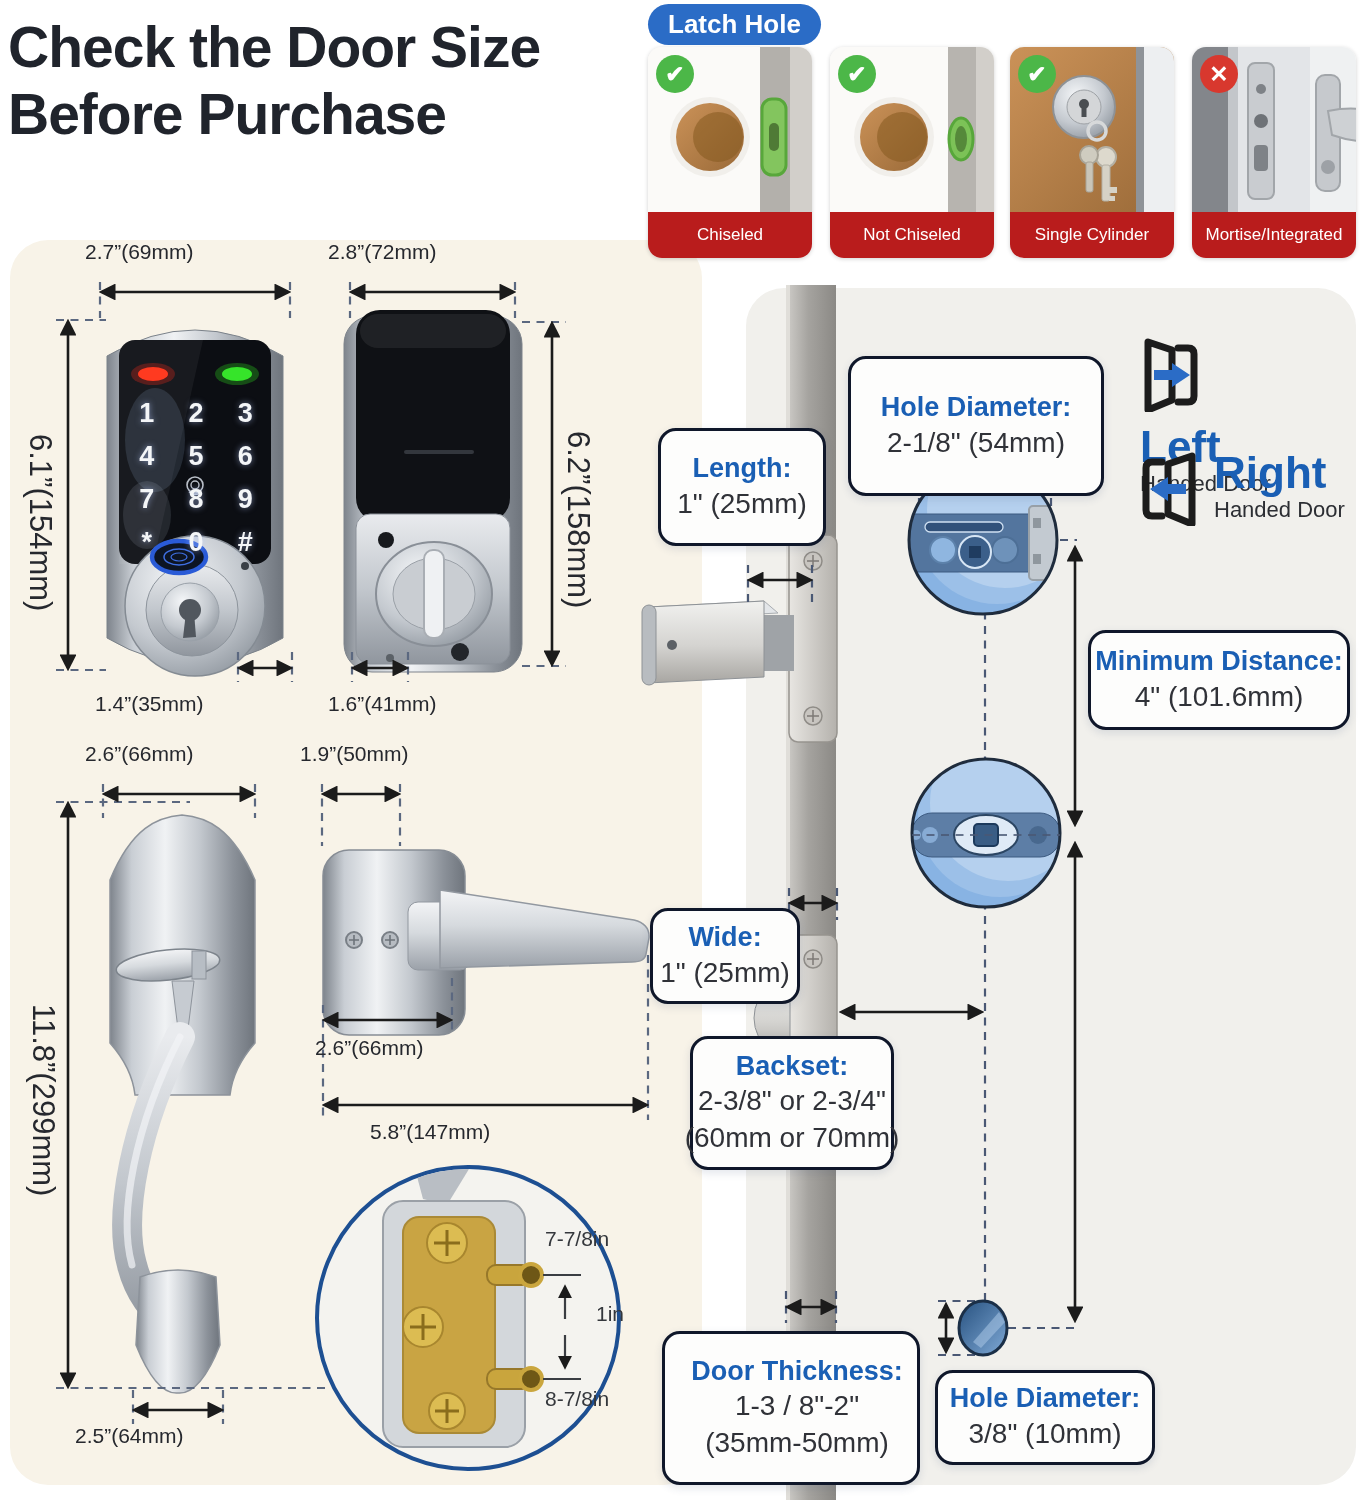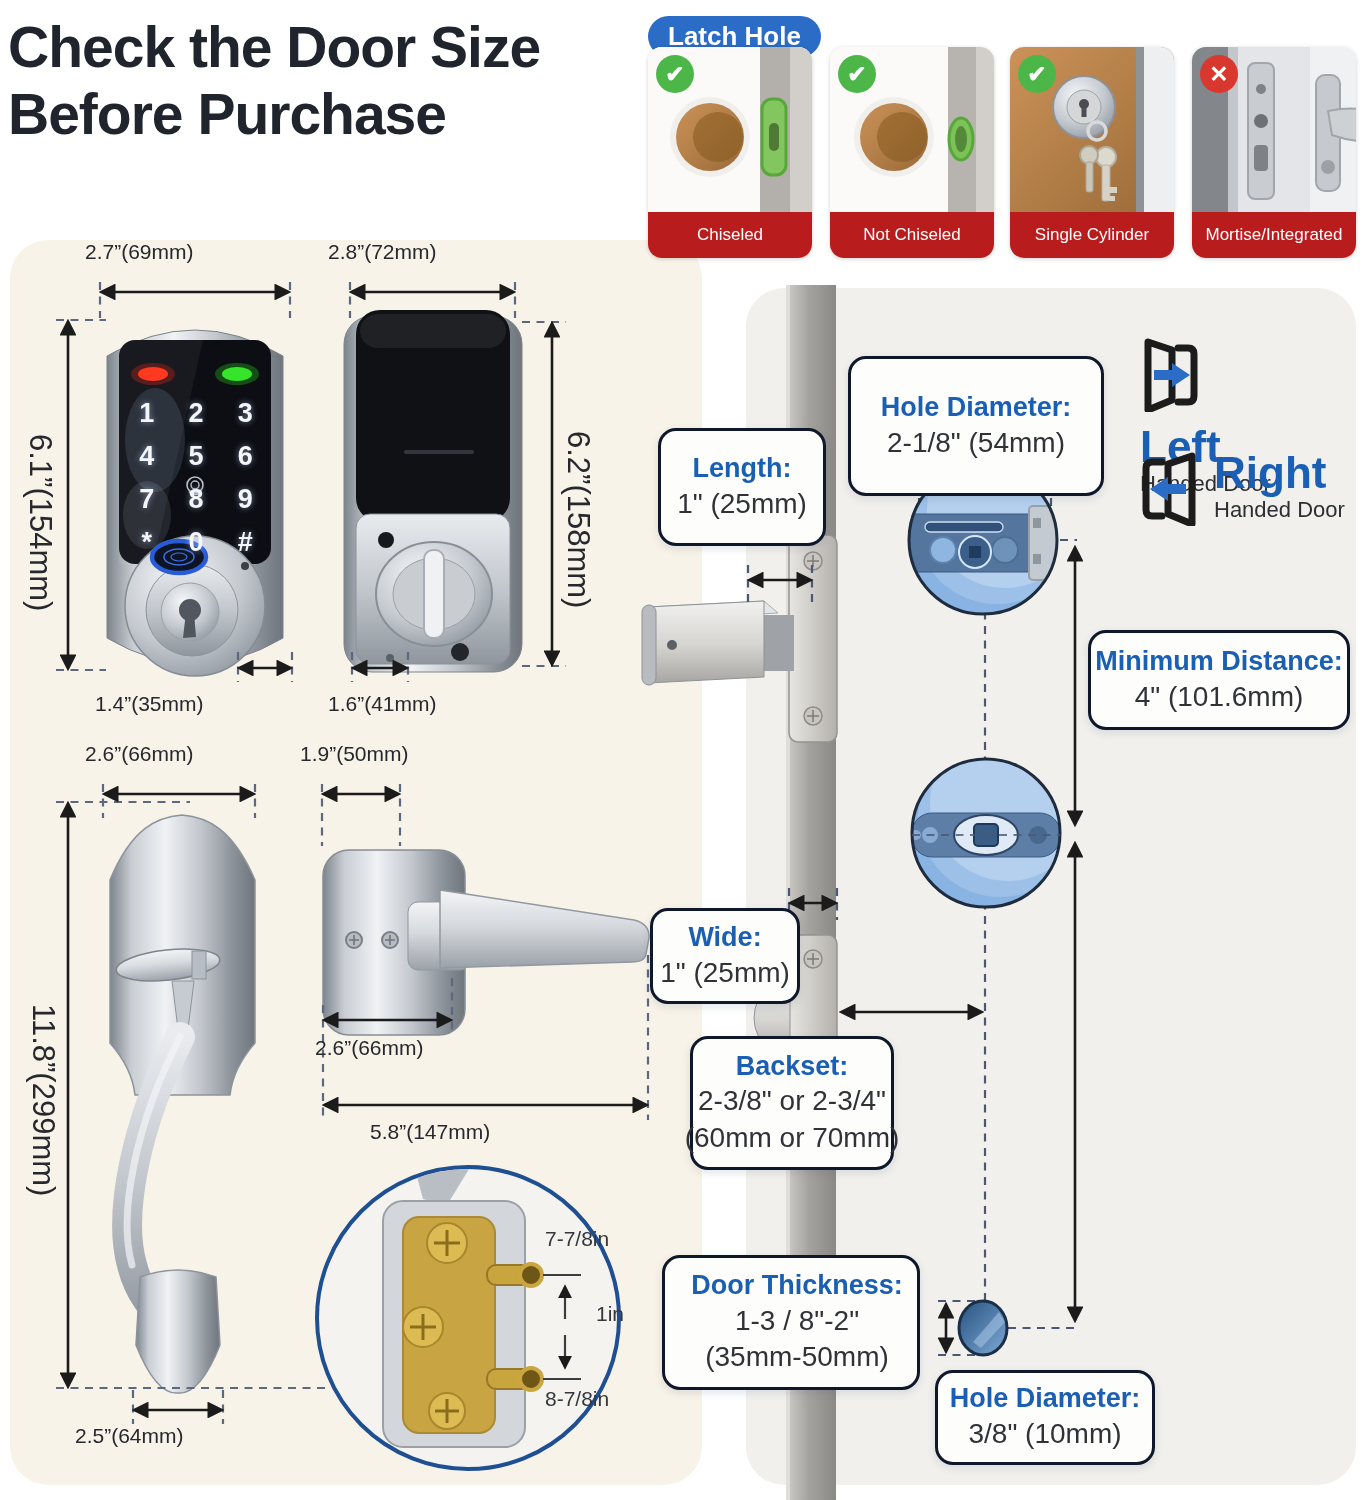--- a/index.html
+++ b/index.html
@@ -8,21 +8,21 @@
 
   
   #page-title{left:8px;top:14px;font-size:57px;line-height:1.17;font-weight:800;color:#20242c;letter-spacing:-1px;}
 
   
   #panel-left{left:10px;top:240px;width:692px;height:1245px;background:#f8f3e8;border-radius:38px;}
   #panel-right{left:746px;top:288px;width:610px;height:1197px;background:#f1f0ec;border-radius:38px;}
 
   
   .pill{background:#2b6cc6;color:#fff;font-weight:700;font-size:26px;padding:5px 20px;border-radius:22px;white-space:nowrap;}
-  #pill-latch{left:648px;top:4px;margin-top:12px;}
+  #pill-latch{left:648px;top:4px;}
   #pill-compat{left:1008px;top:4px;}
   .card{width:164px;height:211px;border-radius:14px;overflow:hidden;background:#fff;box-shadow:0 1px 4px rgba(0,0,0,.18);}
   .card .img{position:relative;width:164px;height:165px;}
   .card .cap{height:46px;background:#b91c1c;color:#fff;font-size:17px;display:flex;align-items:center;justify-content:center;white-space:nowrap;}
   .badge{position:absolute;left:8px;top:8px;width:38px;height:38px;border-radius:50%;display:flex;align-items:center;justify-content:center;color:#fff;font-size:23px;font-weight:700;}
   .badge.ok{background:#4cb748;}
   .badge.no{background:#d8382e;}
   #card1{left:648px;top:47px;} #card2{left:830px;top:47px;} #card3{left:1010px;top:47px;} #card4{left:1192px;top:47px;}
 
   
@@ -41,21 +41,21 @@
   .callout{background:#fdfdfc;border:3px solid #0f172a;border-radius:18px;box-shadow:0 3px 8px rgba(50,70,110,.14);
            display:flex;flex-direction:column;align-items:center;justify-content:center;padding:8px 10px;box-sizing:border-box;text-align:center;}
   .callout .t{color:#1a5fb4;font-weight:700;font-size:27px;line-height:1.25;white-space:nowrap;}
   .callout .v{color:#303238;font-size:28px;line-height:1.3;white-space:nowrap;}
   #co-length{left:658px;top:428px;width:168px;height:118px;}
   #co-holetop{left:848px;top:356px;width:256px;height:140px;}
   #co-mindist{left:1088px;top:630px;width:262px;height:100px;}
   #co-wide{left:650px;top:908px;width:150px;height:96px;}
   #co-backset{left:690px;top:1036px;width:204px;height:134px;}
   #co-distance{left:1086px;top:951px;width:264px;height:142px;}
-  #co-thick{left:662px;top:1255px;width:258px;height:135px;padding-left:22px;}
+  #co-thick{left:662px;top:1331px;width:258px;height:154px;padding-left:22px;}
   #co-holebot{left:935px;top:1370px;width:220px;height:95px;}
 
   
   .hand{display:flex;align-items:flex-start;gap:14px;}
   .hand .big{color:#1a5fb4;font-weight:700;font-size:44px;line-height:.95;}
   .hand .sub{color:#2c2e33;font-size:22px;margin-top:3px;}
   #hand-left{left:1140px;top:338px;flex-direction:column;}
   #hand-right{left:1140px;top:452px;}
 </style>
 </head>

